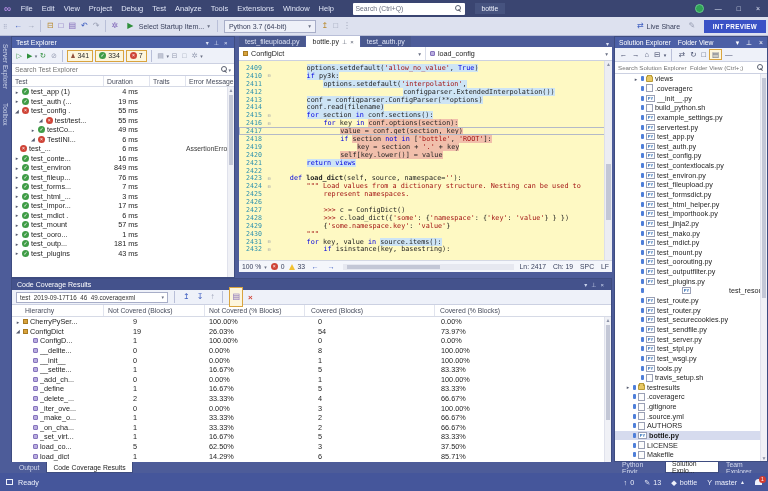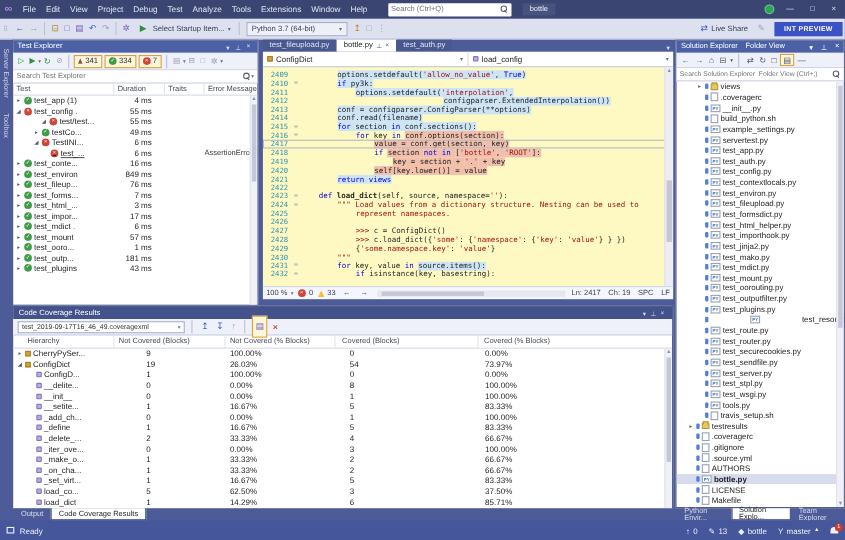--- a/index.html
+++ b/index.html
@@ -278,30 +278,40 @@
                     <span class="exp">▸</span>
                     <span class="icirc pass">✓</span>
                     <span class="tnm">test_app (1)</span>
                   </div>
                   <div class="tcell tdur">4 ms</div>
                   <div class="tcell ttraits"></div>
                   <div class="tcell terr"></div>
                 </div>
                 <div class="trow">
                   <div class="tcell tname" style="padding-left: 2px;">
+                    <span class="exp">▸</span>
+                    <span class="icirc pass">✓</span>
+                    <span class="tnm">test_auth (...</span>
+                  </div>
+                  <div class="tcell tdur">19 ms</div>
+                  <div class="tcell ttraits"></div>
+                  <div class="tcell terr"></div>
+                </div>
+                <div class="trow">
+                  <div class="tcell tname" style="padding-left: 2px;">
                     <span class="exp">◢</span>
                     <span class="icirc fail">×</span>
                     <span class="tnm">test_config .</span>
                   </div>
                   <div class="tcell tdur">55 ms</div>
                   <div class="tcell ttraits"></div>
                   <div class="tcell terr"></div>
                 </div>
                 <div class="trow">
-                  <div class="tcell tname" style="padding-left: 25px;">
+                  <div class="tcell tname" style="padding-left: 8px; justify-content: center;">
                     <span class="exp">◢</span>
                     <span class="icirc fail">×</span>
                     <span class="tnm">test/test...</span>
                   </div>
                   <div class="tcell tdur">55 ms</div>
                   <div class="tcell ttraits"></div>
                   <div class="tcell terr"></div>
                 </div>
                 <div class="trow">
                   <div class="tcell tname" style="padding-left: 18px;">
@@ -317,21 +327,21 @@
                   <div class="tcell tname" style="padding-left: 18px;">
                     <span class="exp">◢</span>
                     <span class="icirc fail">×</span>
                     <span class="tnm">TestINI...</span>
                   </div>
                   <div class="tcell tdur">6 ms</div>
                   <div class="tcell ttraits"></div>
                   <div class="tcell terr"></div>
                 </div>
                 <div class="trow">
-                  <div class="tcell tname" style="padding-left: 26px; text-decoration: underline;">
+                  <div class="tcell tname" style="">
                     <span class="exp"></span>
                     <span class="icirc fail">×</span>
                     <span class="tnm">test_...</span>
                   </div>
                   <div class="tcell tdur">6 ms</div>
                   <div class="tcell ttraits"></div>
                   <div class="tcell terr">AssertionError: ['co...</div>
                 </div>
                 <div class="trow">
                   <div class="tcell tname" style="padding-left: 2px;">

